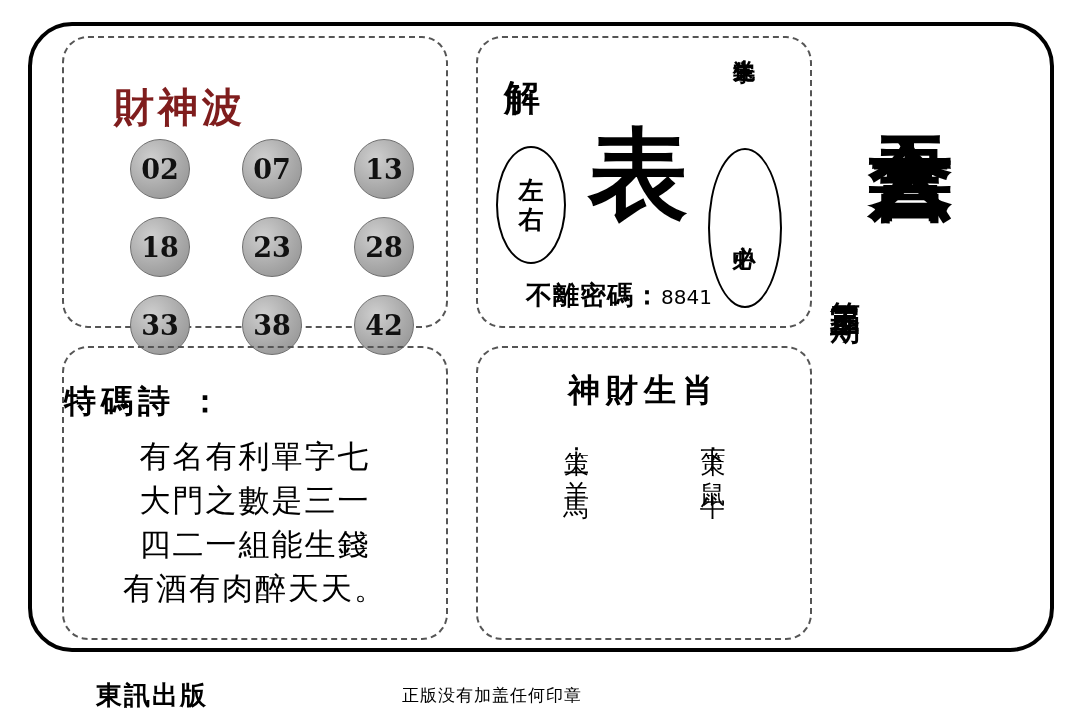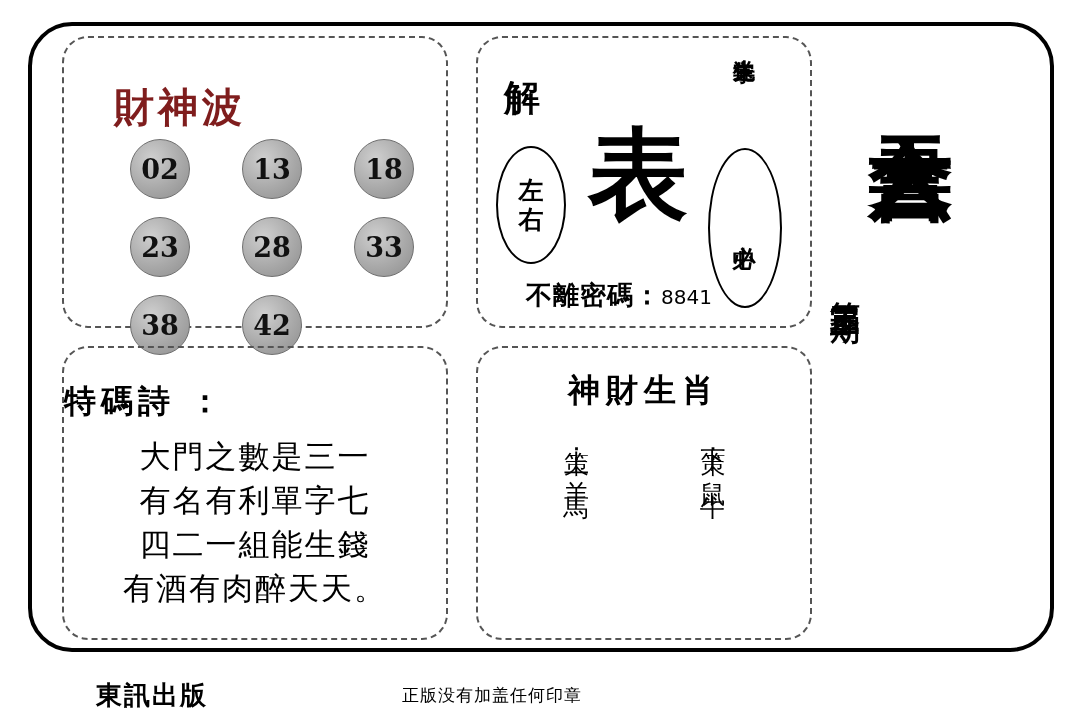--- a/index.html
+++ b/index.html
@@ -290,20 +290,21 @@
 </style>
 </head>
 <body>
 
 <div class="outer-frame"></div>
 
 <div class="panel" id="panel-numbers">
   <div class="panel-title-cs">財神波</div>
   <div class="ball-grid">
     <div class="ball">02</div>
+    <div class="ball">07</div>
     <div class="ball">13</div>
     <div class="ball">18</div>
     <div class="ball">23</div>
     <div class="ball">28</div>
     <div class="ball">33</div>
     <div class="ball">38</div>
     <div class="ball">42</div>
   </div>
 </div>
 
@@ -325,22 +326,22 @@
 
   <div class="code-line">
     <span class="code-label">不離密碼：</span>
     <span class="code-value">8841</span>
   </div>
 </div>
 
 <div class="panel" id="panel-poem">
   <div class="poem-title">特碼詩 ：</div>
   <div class="poem-lines">
+    <div>有名有利單字七</div>
     <div>大門之數是三一</div>
-    <div>有名有利單字七</div>
     <div>四二一組能生錢</div>
     <div>有酒有肉醉天天。</div>
   </div>
 </div>
 
 <div class="panel" id="panel-zodiac">
   <div class="zodiac-title">神財生肖</div>
   <div class="zodiac-cols">
     <div class="zcol">
       <span class="vlabel">上策：羊</span>

